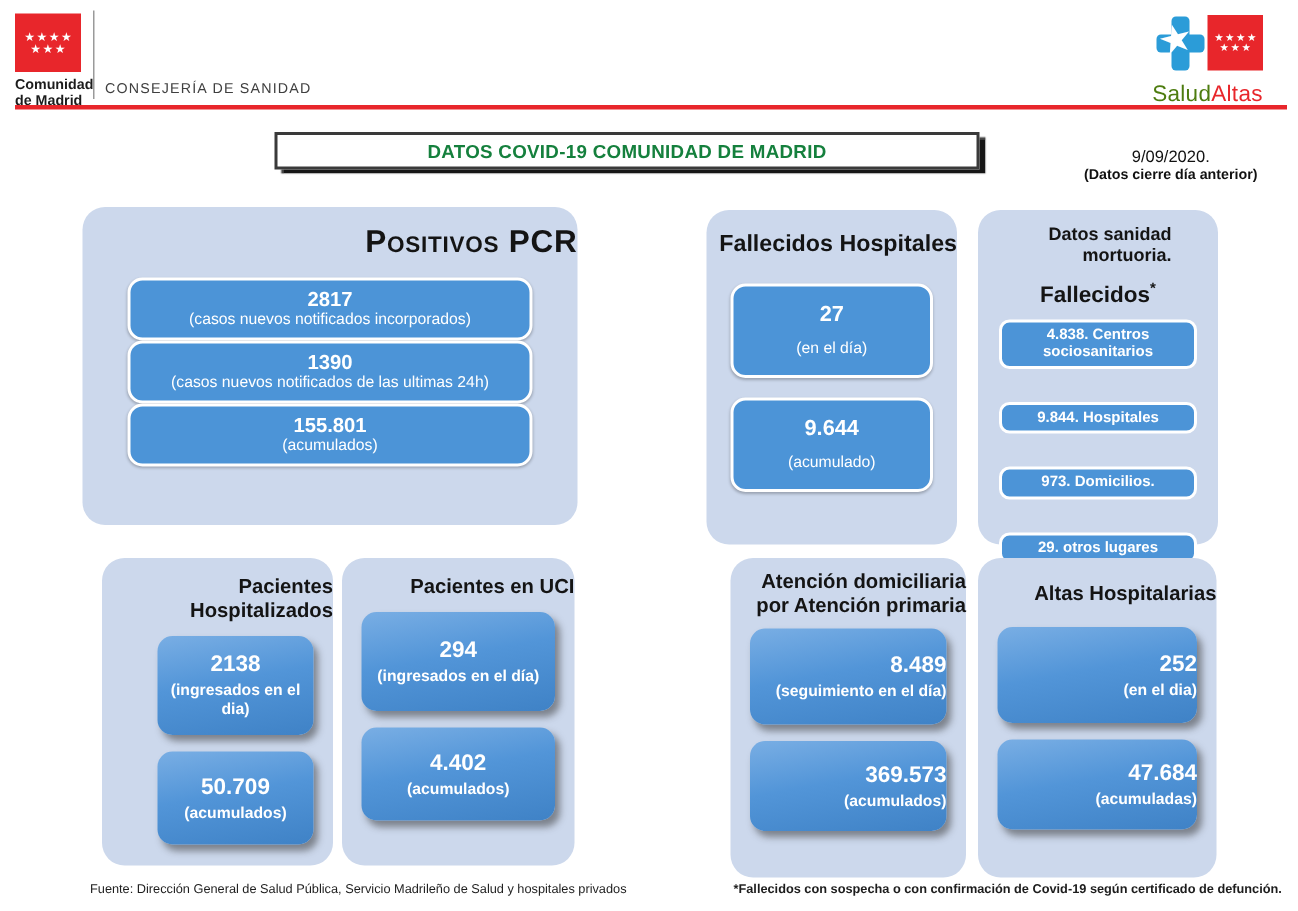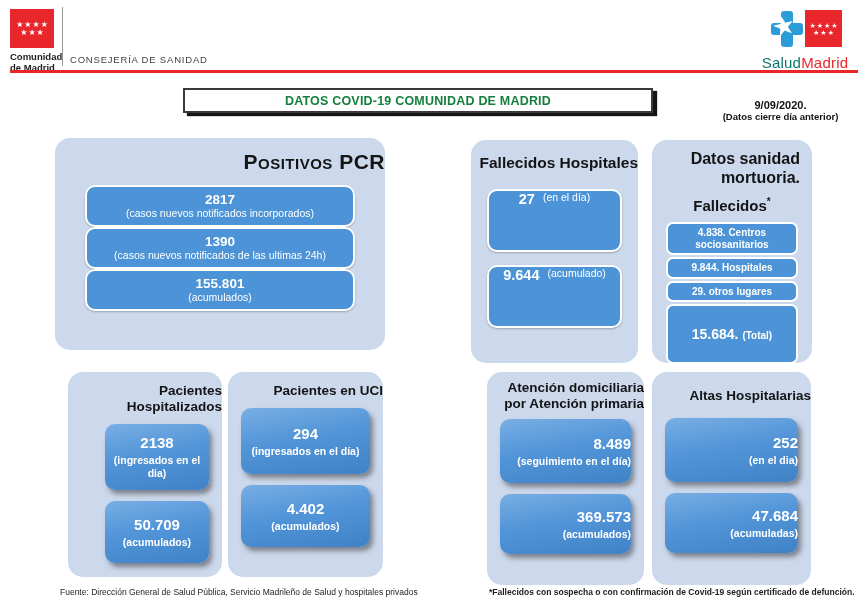--- a/index.html
+++ b/index.html
@@ -19,29 +19,29 @@
 
   .brand { position:absolute; left:755px; top:8px; width:100px; }
   .brand-marks { position:relative; height:42px; }
   .cross { position:absolute; left:16px; top:3px; width:32px; height:36px; }
   .cross::before { content:""; position:absolute; left:10px; top:0; width:12px; height:36px; background:#2b9cd8; border-radius:3px; }
   .cross::after  { content:""; position:absolute; left:0; top:12px; width:32px; height:12px; background:#2b9cd8; border-radius:3px; }
   .cross-star { position:absolute; left:1px; top:2px; font-size:26px; color:#ffffff; transform:rotate(-14deg); z-index:2; line-height:1; }
   .flag-brand { left:50px; top:2px; width:37px; height:37px; }
   .flag-brand .star { font-size:7px; }
   .brand-text { margin-top:4px; font-size:15px; letter-spacing:0.2px; white-space:nowrap; text-align:center; }
-  .brand-text .salud { color:#0f766e; }
+  .brand-text .salud { color:#4d7c0f; }
   .brand-text .madrid { color:#e8262b; }
 
   
   .titlebox { position:absolute; left:183px; top:88px; width:470px; height:25px; background:#ffffff;
               border:2px solid #3a3a3a; box-shadow:4px 3px 1px #161616; display:flex; align-items:center; justify-content:center; }
   .titlebox span { font-size:12.5px; font-weight:bold; color:#15803d; letter-spacing:0.2px; }
   .datebox { position:absolute; left:698px; top:99px; width:165px; text-align:center; color:#111; }
-  .datebox .d1 { font-size:11px; font-weight:bold; }
+  .datebox .d1 { font-size:11px; font-weight:normal; }
   .datebox .d2 { font-size:9.5px; font-weight:bold; }
 
   
   .panel { position:absolute; background:#ccd8ec; border-radius:15px; }
   .panel h2 { text-align:right; color:#141414; }
   .smallcaps { font-variant:small-caps; letter-spacing:0.5px; }
 
   .statcol { display:flex; flex-direction:column; }
   .flatbox { background:#4c94d7; border:2px solid #ffffff; border-radius:10px; color:#ffffff;
              text-align:center; box-shadow:0 1px 2px rgba(0,0,0,0.25); }
@@ -59,30 +59,30 @@
   .p-pcr h2 { font-size:21px; font-weight:bold; margin-top:12px; }
   .p-pcr .statcol { margin:11px 30px 0 30px; }
   .p-pcr .flatbox { padding:5px 4px 6px 4px; }
   .p-pcr .num { font-size:13.5px; }
   .p-pcr .lbl { font-size:10.5px; }
 
   
   .p-fall { left:471px; top:140px; width:167px; height:223px; }
   .p-fall h2 { font-size:15.5px; font-weight:bold; line-height:1.2; margin-top:14px; }
   .p-fall .statcol { margin:16px 16px 0 16px; gap:13px; }
-  .p-fall .flatbox { height:63px; display:flex; flex-direction:row; justify-content:center; gap:8px;text-align:center; }
+  .p-fall .flatbox { height:63px; display:flex; flex-direction:column; justify-content:center; gap:8px;text-align:center; }
   .p-fall .num { font-size:14.5px; }
   .p-fall .lbl { font-size:10.5px; }
 
   
   .p-mort { left:652px; top:140px; width:160px; height:223px; }
-  .p-mort h2 { font-size:16px; font-weight:bold; line-height:1.2; margin-top:9px; padding:0 12px; }
+  .p-mort h2 { font-size:12px; font-weight:bold; line-height:1.2; margin-top:9px; padding:0 31px; }
   .p-mort h3 { text-align:center; font-size:15px; font-weight:bold; margin-top:9px; color:#141414; }
   .p-mort h3 sup { font-size:10px; }
-  .p-mort .statcol { margin:8px 14px 0 14px; gap:2px; }
+  .p-mort .statcol { margin:8px 14px 0 14px; gap:22px; }
   .minibox { background:#4c94d7; border:2px solid #ffffff; border-radius:7px; color:#ffffff;
              font-weight:bold; font-size:10px; line-height:1.15; text-align:center; padding:3px 2px; }
   .minibox.total { font-size:14px; padding:20px 2px; }
   .minibox.total .tlbl { font-size:10px; }
 
   
   .bpanel h2 { font-size:13.5px; font-weight:bold; line-height:1.2; margin-top:11px; }
   .bpanel .statcol { margin:9px 13px 0 13px; gap:11px; }
   .bpanel .gradbox { display:flex; flex-direction:column; justify-content:center; gap:3px; }
 
@@ -142,21 +142,21 @@
             <span class="star">★</span>
         </div>
         <div class="srow">
           <span class="star">★</span>
             <span class="star">★</span>
             <span class="star">★</span>
         </div>
       </div>
     </div>
     <div class="brand-text">
-      <span class="salud">Salud</span><span class="madrid">Madrid</span>
+      <span class="salud">Salud</span><span class="madrid">Altas</span>
     </div>
   </div>
 
   <div class="red-rule"></div>
 
   <div class="titlebox">
     <span>DATOS COVID-19 COMUNIDAD DE MADRID</span>
   </div>
   <div class="datebox">
     <div class="d1">9/09/2020.</div>
@@ -194,20 +194,21 @@
       </div>
     </div>
   </section>
 
   <section class="panel p-mort">
     <h2>Datos sanidad mortuoria.</h2>
     <h3><span>Fallecidos</span><sup>*</sup></h3>
     <div class="statcol">
       <div class="minibox">4.838. Centros sociosanitarios</div>
       <div class="minibox">9.844. Hospitales</div>
+      <div class="minibox">973. Domicilios.</div>
       <div class="minibox">29. otros lugares</div>
       <div class="minibox total">
         <span class="tnum">15.684.</span>
         <span class="tlbl">(Total)</span>
       </div>
     </div>
   </section>
 
   <section class="panel bpanel p-hosp">
     <h2>Pacientes Hospitalizados</h2>

